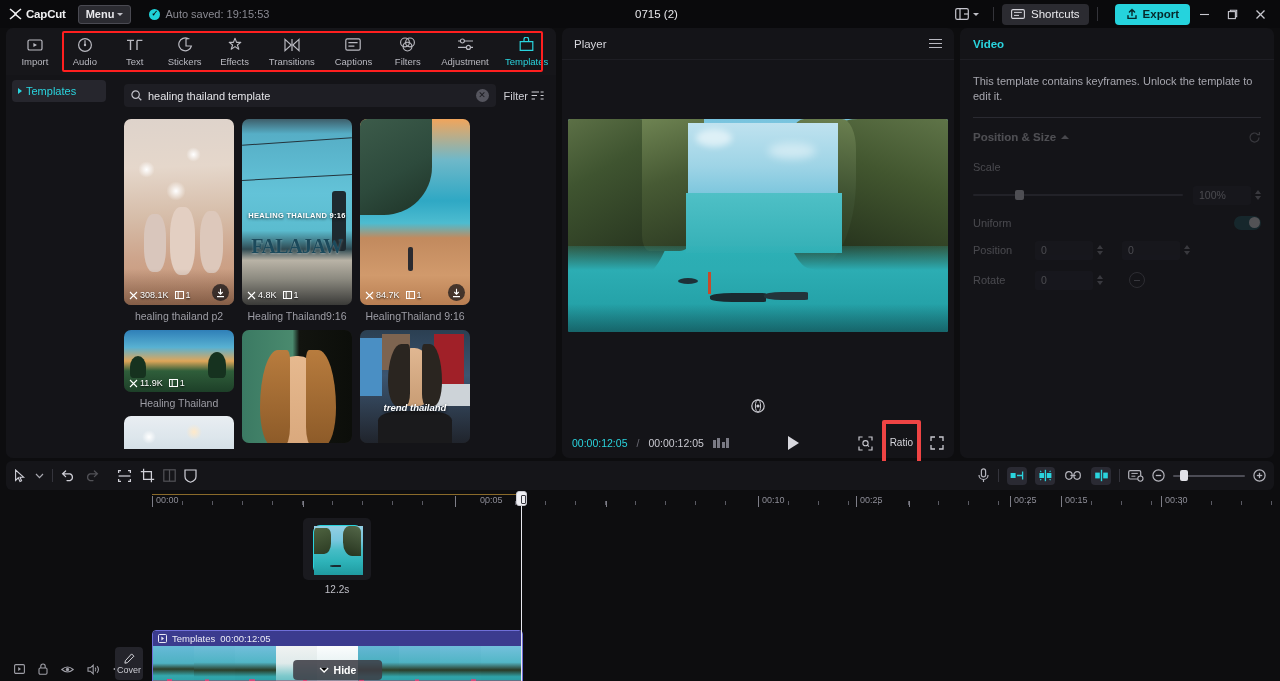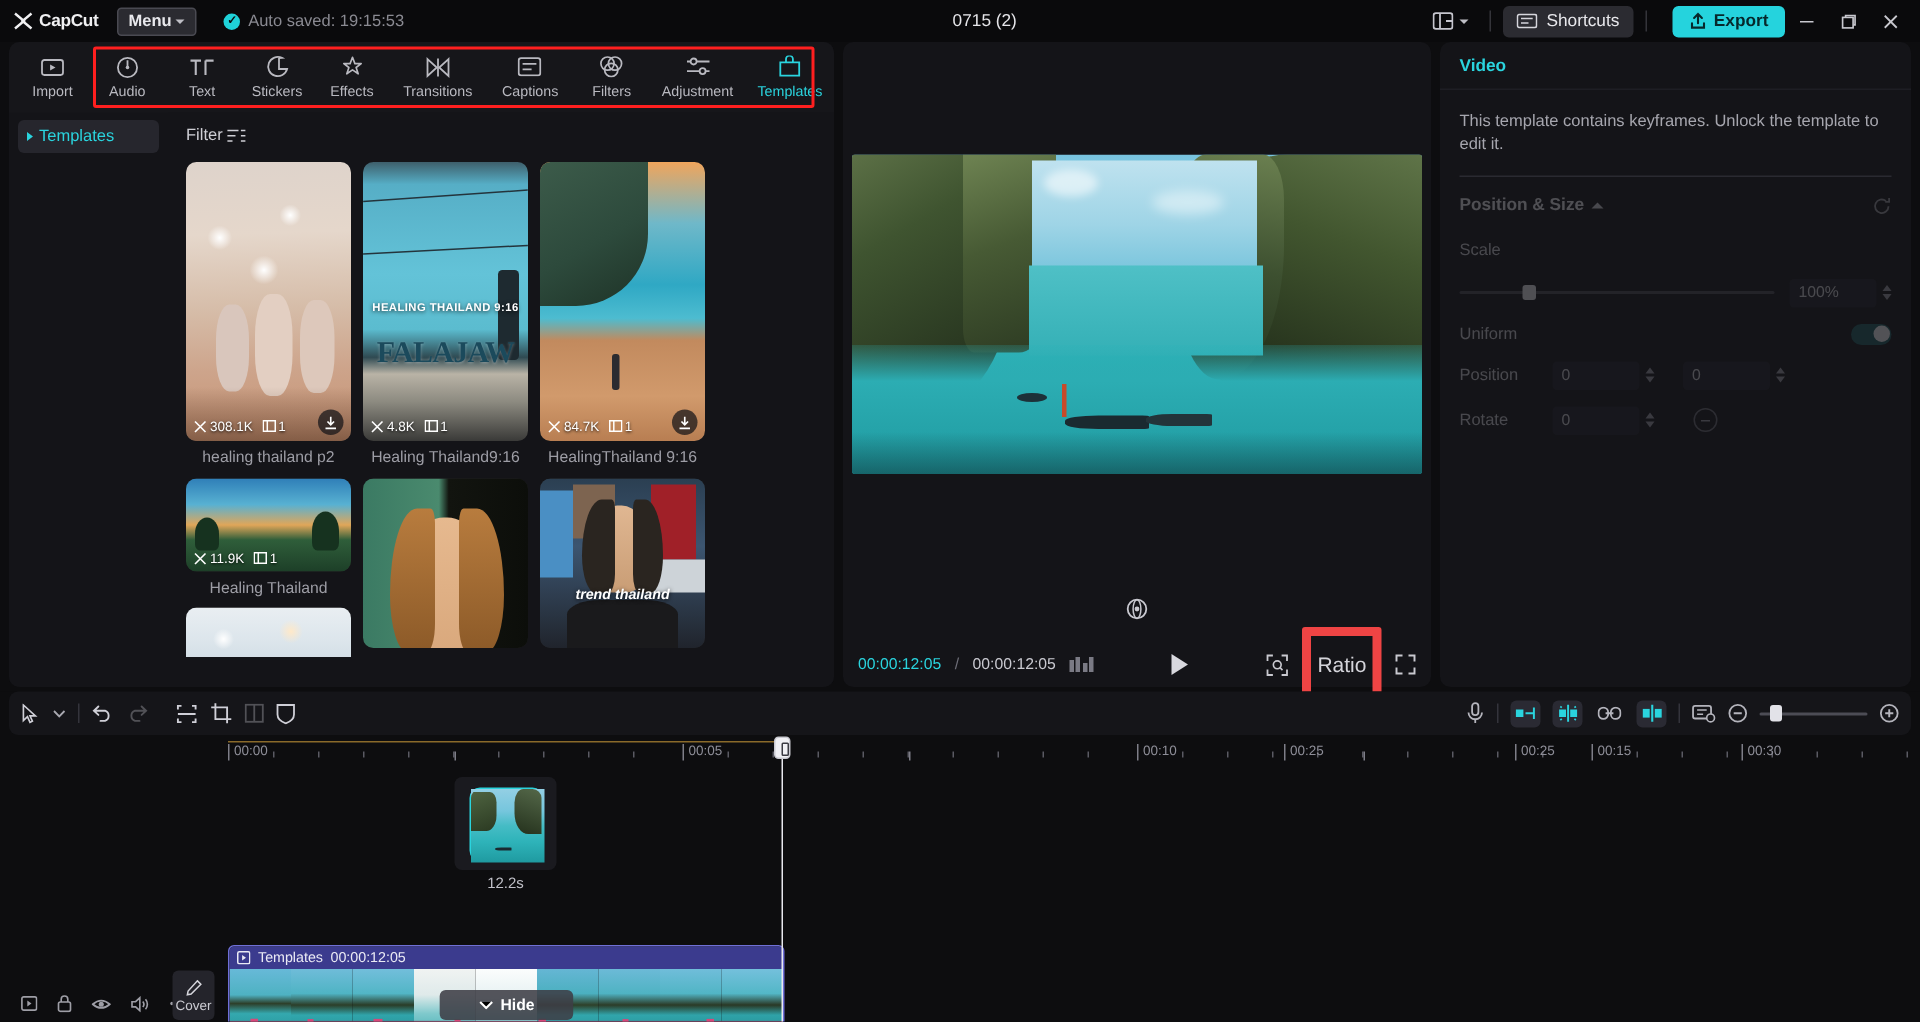--- a/index.html
+++ b/index.html
@@ -155,21 +155,21 @@
   .tcode-tot { color: #c9c9d0; }
   .bars-ic { display: flex; gap: 1.5px; align-items: flex-end; cursor: pointer; }
   .bars-ic i { display: block; width: 3px; background: #7a7a84; }
   .play-tri {
     margin-left: auto; margin-right: auto; width: 0; height: 0;
     border-top: 7px solid transparent; border-bottom: 7px solid transparent;
     border-left: 11px solid #d8d8de; cursor: pointer;
   }
   .pbar-right { display: flex; align-items: center; gap: 9px; }
   .ratio-chip {
-    border: 6px solid #ef4444; border-radius: 2px; padding: 12px 4px; font-size: 14px;
+    border: 4px solid #ef4444; border-radius: 2px; padding: 12px 4px; font-size: 10px;
     color: #d4d4da; cursor: pointer; line-height: 14px;
   }
 
   
   .right-col {
     position: absolute; top: 0; left: 960px; width: 314px; height: 430px;
     background: #141418; border-radius: 7px; overflow: hidden;
   }
   .right-head {
     height: 32px; display: flex; align-items: center; padding: 0 13px;
@@ -457,20 +457,30 @@
       <div class="left-body">
         <div class="side-rail">
           <div class="rail-item active">
             <span class="caret-r"></span>
             <span>Templates</span>
           </div>
         </div>
 
         <div class="panel-main">
           <div class="search-row">
+            <div class="search-box">
+              <span>
+                <svg width="11" height="11" viewBox="0 0 11 11" class="icon-svg">
+                  <circle cx="4.6" cy="4.6" r="3.7" stroke="#c2c2ca" stroke-width="1.2" fill="none"></circle>
+                  <line x1="7.4" y1="7.4" x2="10.3" y2="10.3" stroke="#c2c2ca" stroke-width="1.3"></line>
+                </svg>
+              </span>
+              <input type="text" value="healing thailand template" style="">
+              <span class="clear-x">✕</span>
+            </div>
             <div class="filter-btn">
               <span>Filter</span>
               <span>
                 <svg width="13" height="11" viewBox="0 0 13 11" class="icon-svg">
                   <line x1="0.6" y1="2" x2="8" y2="2" stroke="#cfcfd5" stroke-width="1.1"></line>
                   <line x1="0.6" y1="5.5" x2="6" y2="5.5" stroke="#cfcfd5" stroke-width="1.1"></line>
                   <line x1="0.6" y1="9" x2="4" y2="9" stroke="#cfcfd5" stroke-width="1.1"></line>
                   <line x1="9.6" y1="2" x2="12.6" y2="2" stroke="#cfcfd5" stroke-width="1.1"></line>
                   <line x1="9.6" y1="5.5" x2="12.6" y2="5.5" stroke="#cfcfd5" stroke-width="1.1"></line>
                   <line x1="9.6" y1="9" x2="12.6" y2="9" stroke="#cfcfd5" stroke-width="1.1"></line>
@@ -625,20 +635,28 @@
                 <div class="ovl-text" style="top:72px;font-size:9.5px;font-style:italic;">trend thailand</div>
               </div>
             </div>
 
           </div>
         </div>
       </div>
     </div>
 
     <div class="player-col">
+      <div class="player-head">
+        <span>Player</span>
+        <span class="hamb">
+            <i></i>
+            <i></i>
+            <i></i>
+          </span>
+      </div>
 
       <div class="player-stage">
         <div class="video-frame">
           <div style="position:absolute;inset:0;background:linear-gradient(180deg,#78c3de 0%,#8ed0e4 18%,#4fbcc4 38%,#2fb2b8 58%,#29a8ad 78%,#1f8f96 100%);"></div>
           <div style="position:absolute;left:0;top:0;width:108px;height:172px;background:linear-gradient(150deg,#5c7046 0%,#3f5430 30%,#2b3a22 70%,#1d2718 100%);border-radius:0 34% 56% 0;"></div>
           <div style="position:absolute;left:74px;top:0;width:62px;height:132px;background:linear-gradient(160deg,#6e8352 0%,#475a34 45%,#2c3a22 100%);border-radius:0 0 40% 12%;"></div>
           <div style="position:absolute;right:0;top:0;width:150px;height:184px;background:linear-gradient(200deg,#5f7448 0%,#42562f 32%,#26331d 72%,#182212 100%);border-radius:40% 0 0 48%;"></div>
           <div style="position:absolute;right:92px;top:0;width:70px;height:150px;background:linear-gradient(190deg,#6b8050 0%,#3d5030 50%,#23301b 100%);border-radius:26% 20% 60% 38%;"></div>
           <div style="position:absolute;left:120px;top:4px;width:150px;height:72px;background:linear-gradient(180deg,#bfe2ef 0%,#9ed4e6 60%,#7cc6dd 100%);"></div>
           <div style="position:absolute;left:128px;top:10px;width:36px;height:18px;background:rgba(255,255,255,.55);border-radius:50%;filter:blur(3px);"></div>
@@ -885,21 +903,21 @@
           <div class="tick minor" style="left:212px"></div>
         <div class="tick minor" style="left:242px"></div>
           <div class="tick minor" style="left:272px"></div>
         <div class="tick minor" style="left:302px"></div>
           <div class="tick minor" style="left:332px"></div>
         <div class="tick minor" style="left:362px"></div>
           <div class="tick minor" style="left:392px"></div>
         <div class="tick minor" style="left:422px"></div>
 
         <div class="tick major" style="left:455px"></div>
-        <div class="tick-lbl" style="left:456px">00:05</div>
+        <div class="tick-lbl" style="left:477px">00:05</div>
         <div class="tick minor" style="left:485px"></div>
           <div class="tick minor" style="left:515px"></div>
         <div class="tick minor" style="left:545px"></div>
           <div class="tick minor" style="left:575px"></div>
         <div class="tick minor" style="left:605px"></div>
           <div class="tick minor" style="left:635px"></div>
         <div class="tick minor" style="left:665px"></div>
           <div class="tick minor" style="left:695px"></div>
         <div class="tick minor" style="left:725px"></div>
 

